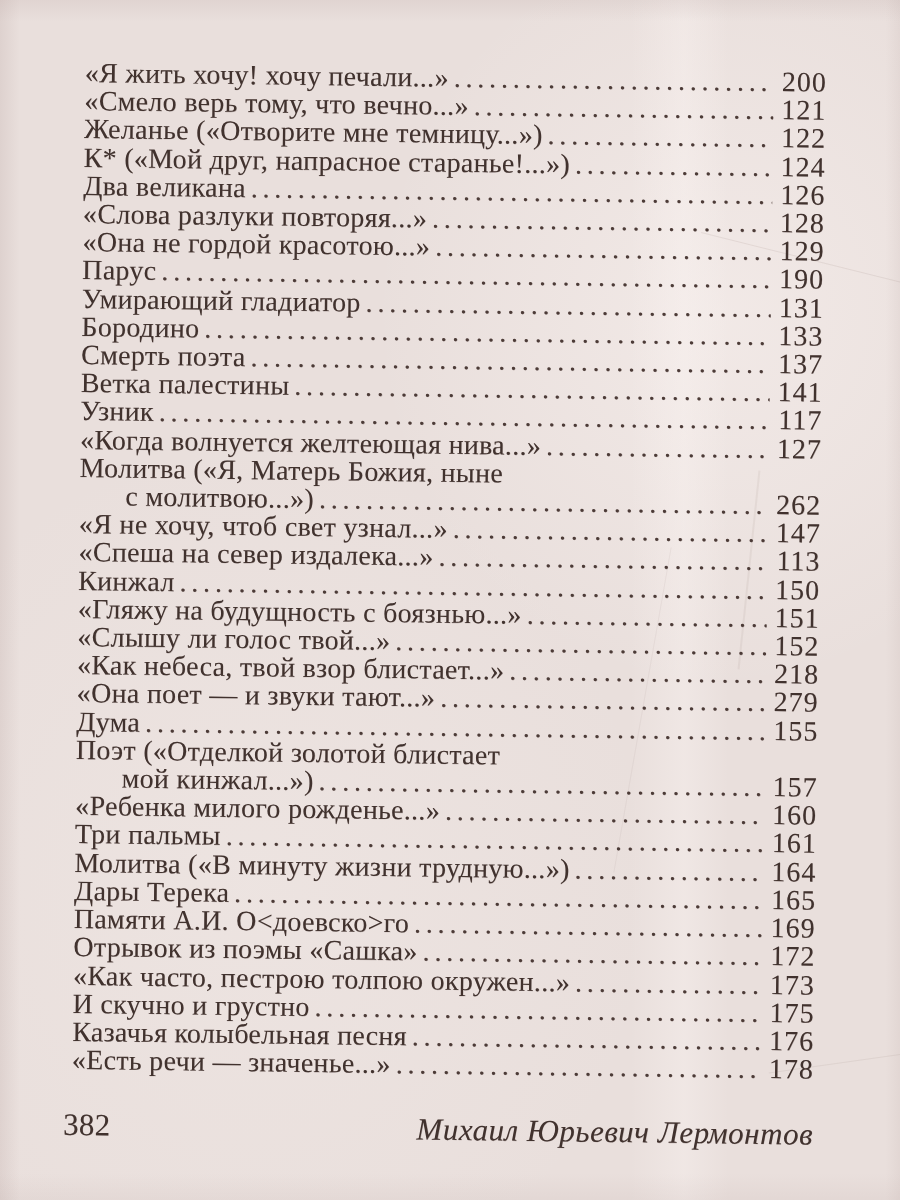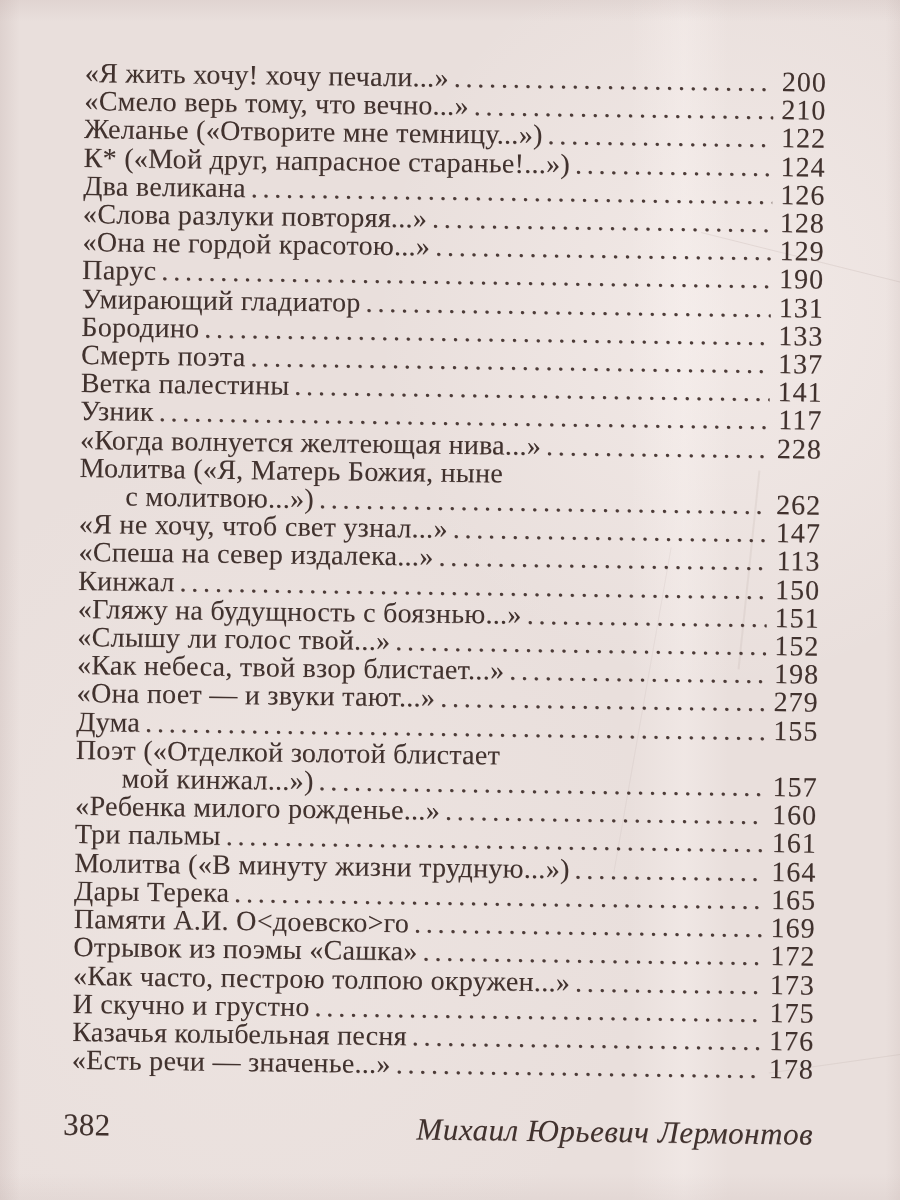--- a/index.html
+++ b/index.html
@@ -88,21 +88,21 @@
   <div class="toc" id="toc-list">
 
     <div class="row">
         <span class="title">«Я жить хочу! хочу печали...»</span>
         <span class="leader"></span>
         <span class="pagenum">200</span>
       </div>
       <div class="row">
         <span class="title">«Смело верь тому, что вечно...»</span>
         <span class="leader"></span>
-        <span class="pagenum">210</span>
+        <span class="pagenum">121</span>
       </div>
       <div class="row">
         <span class="title">Желанье («Отворите мне темницу...»)</span>
         <span class="leader"></span>
         <span class="pagenum">122</span>
       </div>
       <div class="row">
         <span class="title">К* («Мой друг, напрасное старанье!...»)</span>
         <span class="leader"></span>
         <span class="pagenum">124</span>
@@ -148,21 +148,21 @@
         <span class="pagenum">141</span>
       </div>
       <div class="row">
         <span class="title">Узник</span>
         <span class="leader"></span>
         <span class="pagenum">117</span>
       </div>
       <div class="row">
         <span class="title">«Когда волнуется желтеющая нива...»</span>
         <span class="leader"></span>
-        <span class="pagenum">228</span>
+        <span class="pagenum">127</span>
       </div>
       <div class="row">
         <span class="title">Молитва («Я, Матерь Божия, ныне</span>
       </div>
       <div class="row indent">
         <span class="title">с молитвою...»)</span>
         <span class="leader"></span>
         <span class="pagenum">262</span>
       </div>
       <div class="row">
@@ -186,21 +186,21 @@
         <span class="pagenum">151</span>
       </div>
       <div class="row">
         <span class="title">«Слышу ли голос твой...»</span>
         <span class="leader"></span>
         <span class="pagenum">152</span>
       </div>
       <div class="row">
         <span class="title">«Как небеса, твой взор блистает...»</span>
         <span class="leader"></span>
-        <span class="pagenum">198</span>
+        <span class="pagenum">218</span>
       </div>
       <div class="row">
         <span class="title">«Она поет — и звуки тают...»</span>
         <span class="leader"></span>
         <span class="pagenum">279</span>
       </div>
       <div class="row">
         <span class="title">Дума</span>
         <span class="leader"></span>
         <span class="pagenum">155</span>

